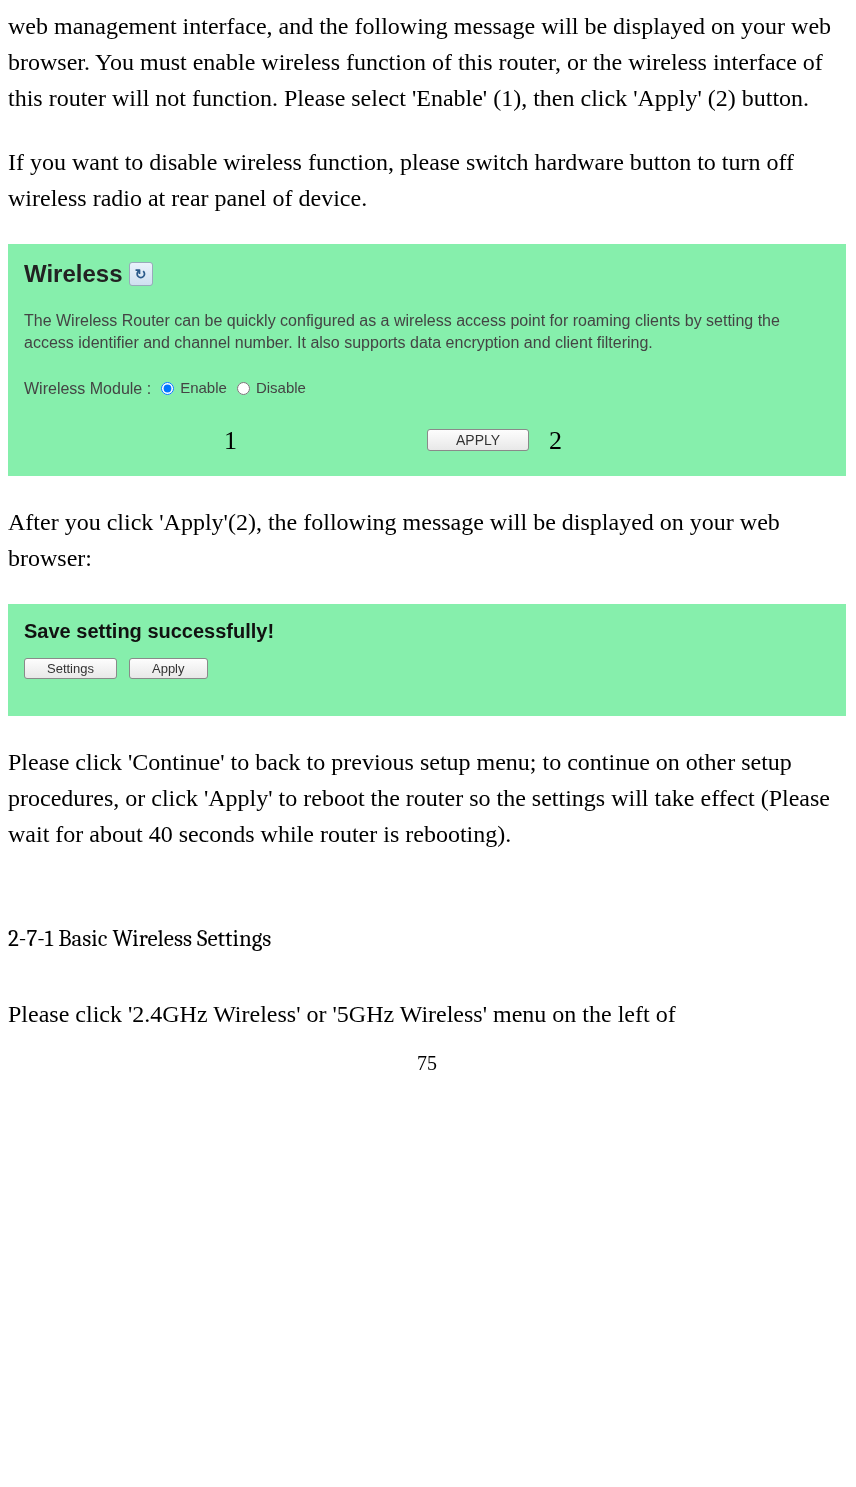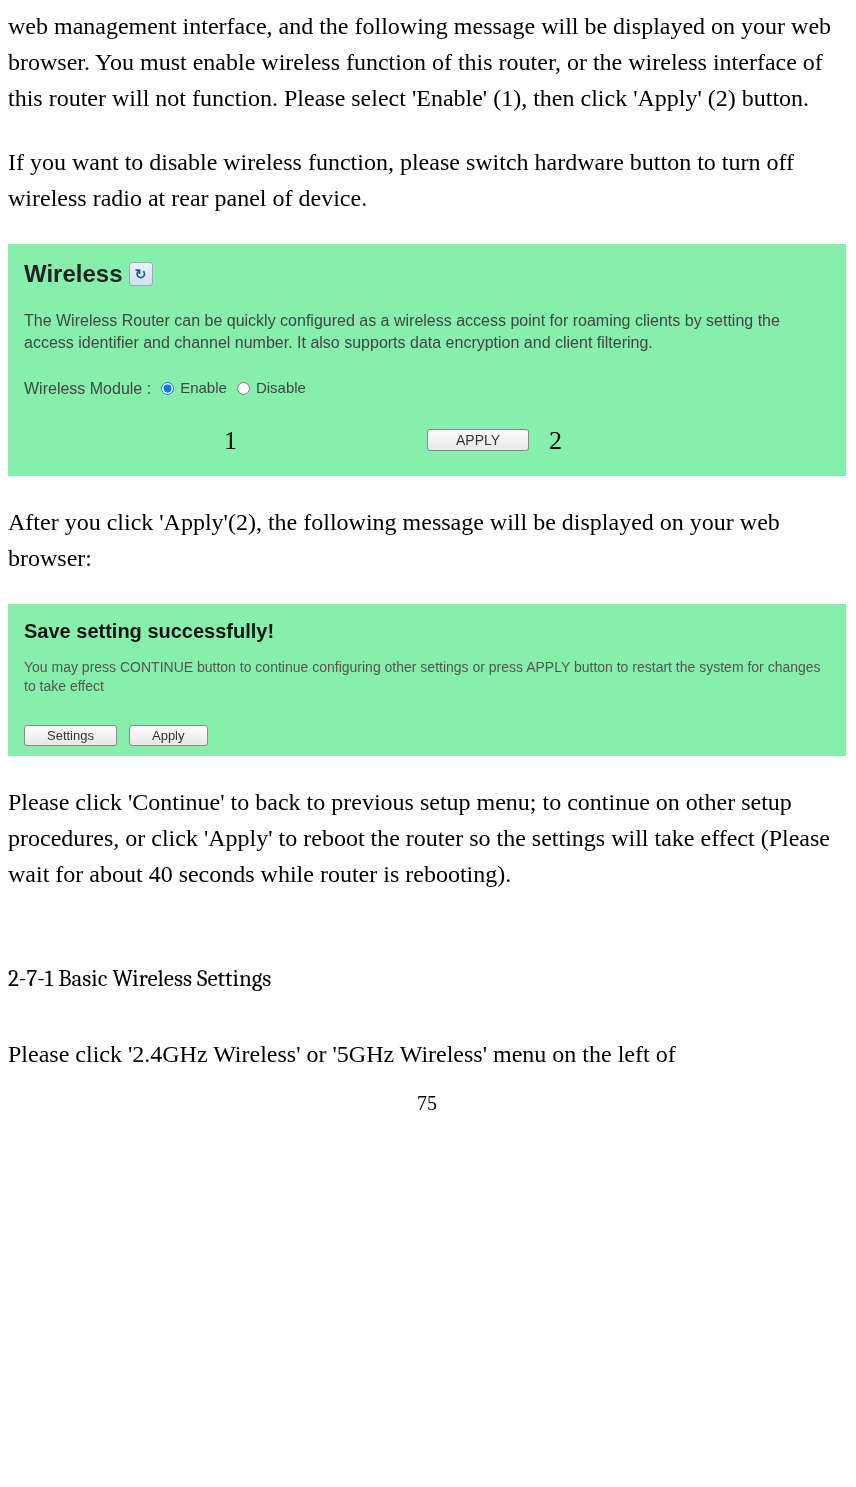--- a/index.html
+++ b/index.html
@@ -155,23 +155,22 @@
     <span class="callout">1</span>
     <span style="flex:0 0 190px;"></span>
     <button class="apply-btn">APPLY</button>
     <span style="flex:0 0 20px;"></span>
     <span class="callout">2</span>
   </div>
 </div>
 
 <p class="para">After you click 'Apply'(2), the following message will be displayed on your web browser:</p>
 
-<div class="fig" style="padding-bottom:10px;">
+<div class="fig" style="padding-bottom:37px;">
   <div class="fig2-title">Save setting successfully!</div>
-  <div class="fig2-desc">You may press CONTINUE button to continue configuring other settings or press APPLY button to restart the system for changes to take effect</div>
   <div class="fig2-btns">
     <button class="small-btn">Settings</button>
     <button class="small-btn">Apply</button>
   </div>
 </div>
 
 <p class="para">Please click 'Continue' to back to previous setup menu; to continue on other setup procedures, or click 'Apply' to reboot the router so the settings will take effect (Please wait for about 40 seconds while router is rebooting).</p>
 
 <h3 class="section">2-7-1 Basic Wireless Settings</h3>
 

